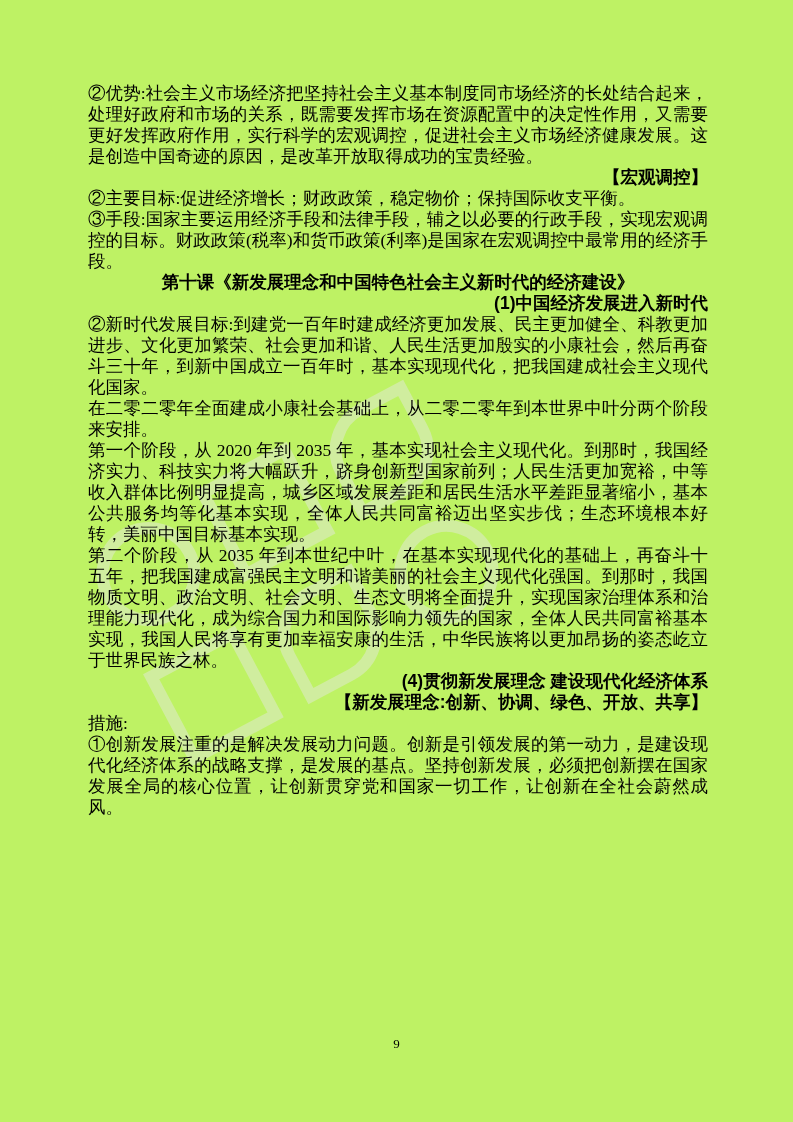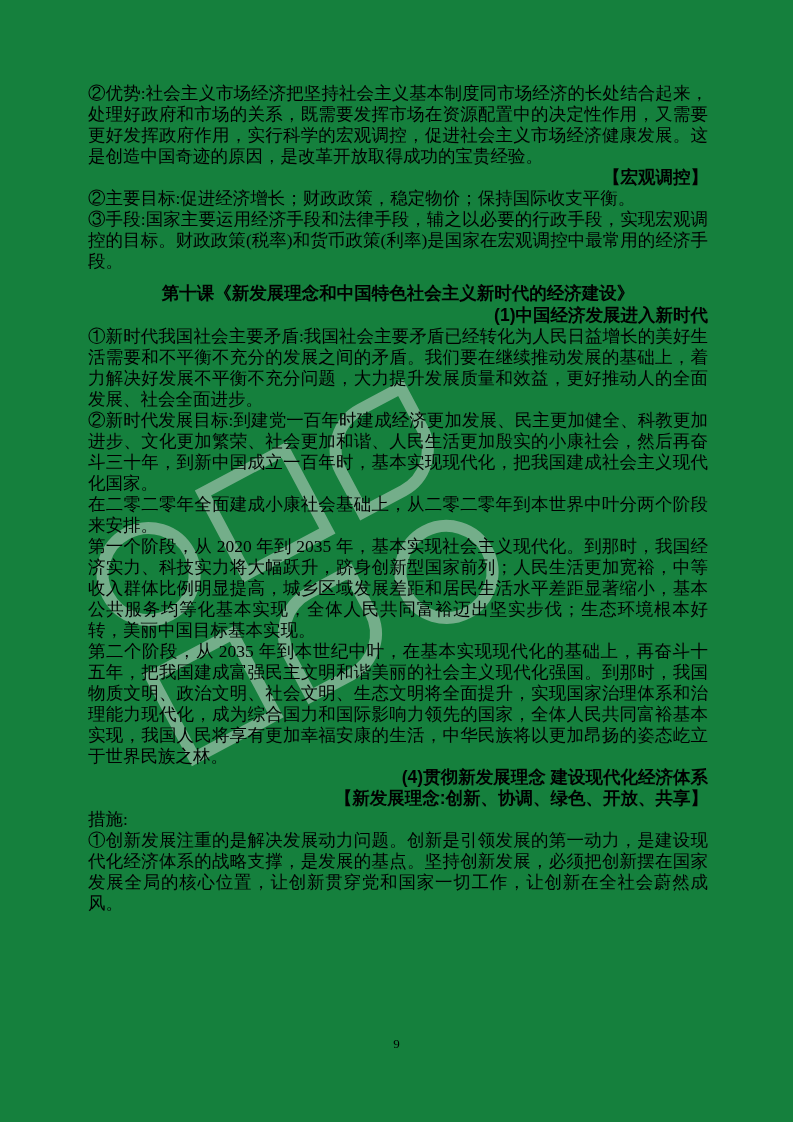--- a/index.html
+++ b/index.html
@@ -4,21 +4,21 @@
 <style>
   html, body {
     margin: 0;
     padding: 0;
     background: #ffffff;
   }
   .page {
     position: relative;
     width: 793px;
     height: 1122px;
-    background: #15803d;
+    background: #bef264;
     overflow: hidden;
     font-family: "Liberation Serif", "DejaVu Serif", serif;
     color: #000000;
   }
   .content {
     position: absolute;
     left: 88px;
     top: 83px;
     width: 620px;
     font-size: 17.5px;
@@ -29,23 +29,22 @@
     margin: 0;
     padding: 0;
   }
   .content p.heading {
     font-weight: bold;
     font-family: "Liberation Sans", "DejaVu Sans", sans-serif;
     text-align: right;
   }
   .content p.center-title {
     font-weight: bold;
-    font-family: Liberation Mono, monospace;
+    font-family: Liberation Sans, sans-serif;
     text-align: center;
-    margin-top: 12px;
   }
   .page-number {
     position: absolute;
     top: 1036px;
     left: 0;
     width: 100%;
     text-align: center;
     font-size: 13px;
     line-height: 16px;
     color: #000000;
@@ -97,21 +96,20 @@
     </div>
   </div>
 
   <div class="content">
       <p class="blk body">②优势:社会主义市场经济把坚持社会主义基本制度同市场经济的长处结合起来，处理好政府和市场的关系，既需要发挥市场在资源配置中的决定性作用，又需要更好发挥政府作用，实行科学的宏观调控，促进社会主义市场经济健康发展。这是创造中国奇迹的原因，是改革开放取得成功的宝贵经验。</p>
       <p class="blk heading">【宏观调控】</p>
       <p class="blk body">②主要目标:促进经济增长；财政政策，稳定物价；保持国际收支平衡。</p>
       <p class="blk body">③手段:国家主要运用经济手段和法律手段，辅之以必要的行政手段，实现宏观调控的目标。财政政策(税率)和货币政策(利率)是国家在宏观调控中最常用的经济手段。</p>
       <p class="blk center-title">第十课《新发展理念和中国特色社会主义新时代的经济建设》</p>
       <p class="blk heading">(1)中国经济发展进入新时代</p>
-      <p class="blk body">①新时代我国社会主要矛盾:我国社会主要矛盾已经转化为人民日益增长的美好生活需要和不平衡不充分的发展之间的矛盾。我们要在继续推动发展的基础上，着力解决好发展不平衡不充分问题，大力提升发展质量和效益，更好推动人的全面发展、社会全面进步。</p>
       <p class="blk body">②新时代发展目标:到建党一百年时建成经济更加发展、民主更加健全、科教更加进步、文化更加繁荣、社会更加和谐、人民生活更加殷实的小康社会，然后再奋斗三十年，到新中国成立一百年时，基本实现现代化，把我国建成社会主义现代化国家。</p>
       <p class="blk body">在二零二零年全面建成小康社会基础上，从二零二零年到本世界中叶分两个阶段来安排。</p>
       <p class="blk body">第一个阶段，从 2020 年到 2035 年，基本实现社会主义现代化。到那时，我国经济实力、科技实力将大幅跃升，跻身创新型国家前列；人民生活更加宽裕，中等收入群体比例明显提高，城乡区域发展差距和居民生活水平差距显著缩小，基本公共服务均等化基本实现，全体人民共同富裕迈出坚实步伐；生态环境根本好转，美丽中国目标基本实现。</p>
       <p class="blk body">第二个阶段，从 2035 年到本世纪中叶，在基本实现现代化的基础上，再奋斗十五年，把我国建成富强民主文明和谐美丽的社会主义现代化强国。到那时，我国物质文明、政治文明、社会文明、生态文明将全面提升，实现国家治理体系和治理能力现代化，成为综合国力和国际影响力领先的国家，全体人民共同富裕基本实现，我国人民将享有更加幸福安康的生活，中华民族将以更加昂扬的姿态屹立于世界民族之林。</p>
       <p class="blk heading">(4)贯彻新发展理念 建设现代化经济体系</p>
       <p class="blk heading">【新发展理念:创新、协调、绿色、开放、共享】</p>
       <p class="blk body">措施:</p>
       <p class="blk body">①创新发展注重的是解决发展动力问题。创新是引领发展的第一动力，是建设现代化经济体系的战略支撑，是发展的基点。坚持创新发展，必须把创新摆在国家发展全局的核心位置，让创新贯穿党和国家一切工作，让创新在全社会蔚然成风。</p>
     </div>
 

